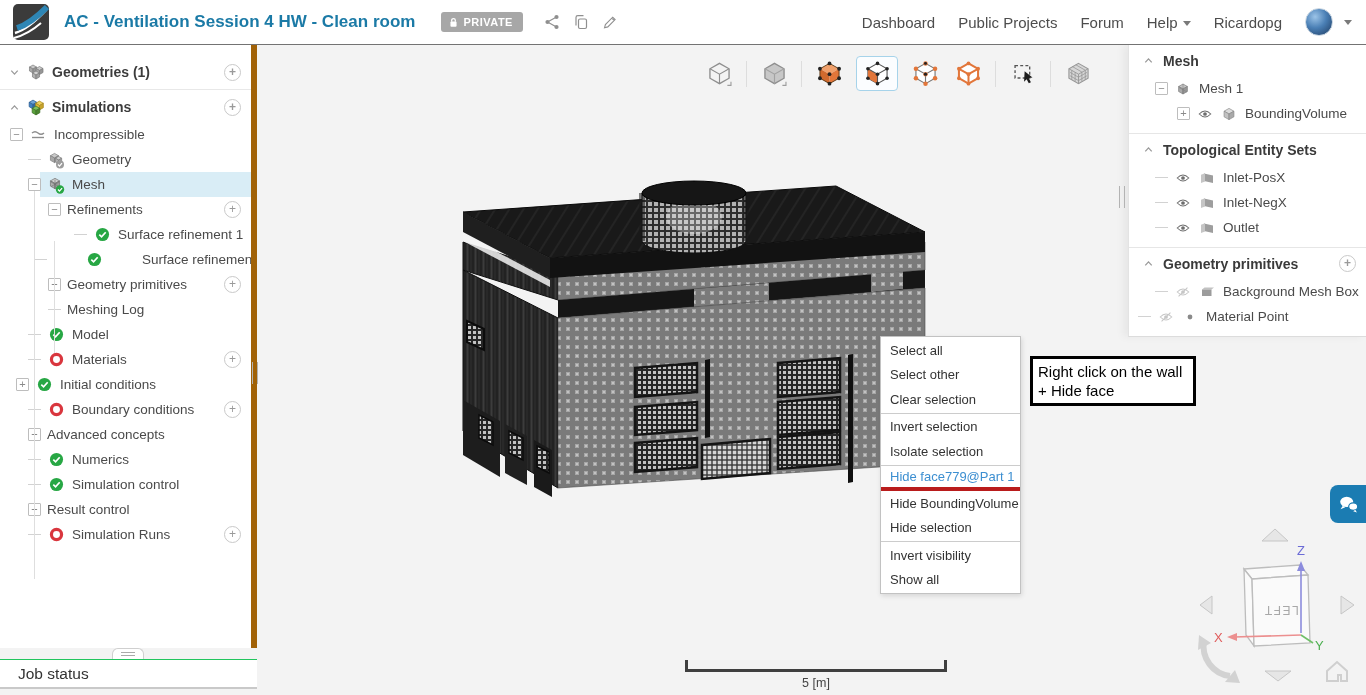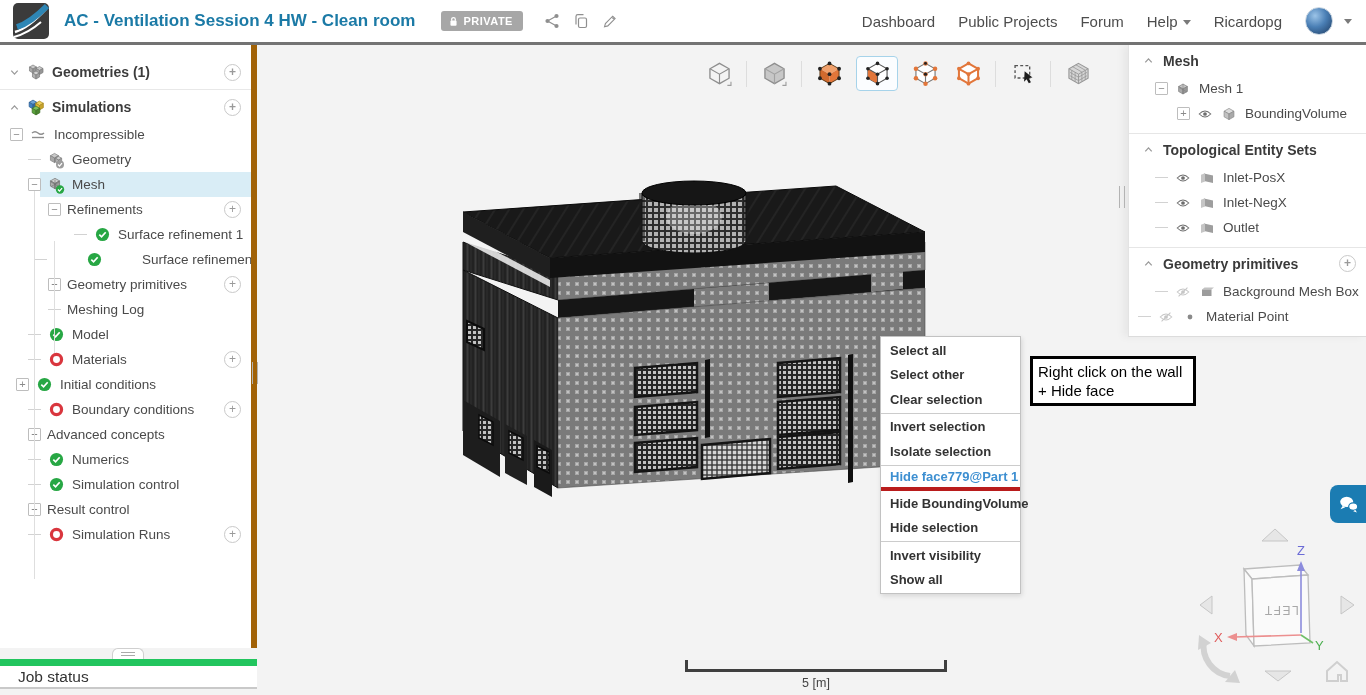--- a/index.html
+++ b/index.html
@@ -2,21 +2,21 @@
 <html><head>
 <meta charset="utf-8">
 <style>
   * { margin:0; padding:0; box-sizing:border-box; }
   html,body { width:1366px; height:695px; overflow:hidden; background:#f3f3f3;
     font-family:"Liberation Sans","DejaVu Sans",sans-serif; -webkit-font-smoothing:antialiased; }
   body { position:relative; }
 
   
   .topbar { position:absolute; left:0; top:0; width:1366px; height:45px; background:#fff;
-    border-bottom:3px solid #737373; display:flex; align-items:center; z-index:40; }
+    border-bottom:1px solid #737373; display:flex; align-items:center; z-index:40; }
   .logo { width:36px; height:36px; margin-left:13px; flex:none; }
   .proj-title { margin-left:15px; font-size:17px; font-weight:700; color:#1b7aa6; white-space:nowrap; }
   .badge { margin-left:26px; background:#a7a7a7; color:#fff; font-size:11px; font-weight:700;
     letter-spacing:.5px; border-radius:3px; padding:4px 10px 4px 8px; display:inline-flex; align-items:center; gap:5px; }
   .tb-actions { display:flex; gap:13px; margin-left:21px; align-items:center; }
   .tb-actions span { display:inline-flex; cursor:pointer; }
   .topnav { margin-left:auto; display:flex; align-items:center; gap:23px; padding-right:14px;
     font-size:15px; color:#4d4d4d; }
   .topnav .nav-item { cursor:pointer; white-space:nowrap; }
   .caret { display:inline-block; width:0; height:0; border-left:4px solid transparent;
@@ -46,21 +46,21 @@
   .vguide { position:absolute; width:1px; background:#dedede; }
   .panel-handle { position:absolute; width:6px; height:22px; border-left:1px solid #b3b3b3;
     border-right:1px solid #b3b3b3; z-index:45; cursor:col-resize; }
 
   
   .jobtab { position:absolute; left:112px; top:648px; width:32px; height:11px; background:#fff;
     border:1px solid #cfcfcf; border-bottom:none; border-radius:6px 6px 0 0; z-index:21;
     display:flex; flex-direction:column; align-items:center; justify-content:center; gap:2px; cursor:pointer; }
   .jobtab i { display:block; width:14px; height:1px; background:#aaa; }
   .jobstatus { position:absolute; left:0; top:659px; width:257px; height:30px; background:#fff;
-    border-top:7px solid #22c55e; border-bottom:2px solid #c9c9c9; z-index:20;
+    border-top:1px solid #22c55e; border-bottom:2px solid #c9c9c9; z-index:20;
     display:flex; align-items:center; padding-left:18px; font-size:15.5px; color:#333; }
 
   
   .viewport { position:absolute; left:257px; top:45px; width:1109px; height:650px; background:#f3f3f3; }
   .scene { position:absolute; left:0; top:0; }
 
   .vtoolbar { position:absolute; left:446px; top:11px; display:flex; align-items:center; gap:11px; z-index:5; }
   .vicon { width:32px; height:32px; display:flex; align-items:center; justify-content:center;
     cursor:pointer; border-radius:4px; }
   .vicon.active { border:1px solid #a6d3ea; background:#fbfdff; width:42px; height:35px; }
@@ -70,21 +70,21 @@
     border-bottom:3px solid #3f3f3f; }
   .scalebar::before, .scalebar::after { content:""; position:absolute; bottom:0; width:3px; height:9px; background:#3f3f3f; }
   .scalebar::before { left:0; } .scalebar::after { right:0; }
   .scalelabel { position:absolute; left:428px; top:631px; width:262px; text-align:center;
     font-size:12.5px; color:#444; }
 
   .ctxmenu { position:absolute; left:623px; top:291px; width:141px; background:#fff;
     border:1px solid #c2c2c2; box-shadow:1px 2px 5px rgba(0,0,0,.12); z-index:10; font-size:13px; color:#333; }
   .ctxgroup { padding:1px 0; }
   .ctxgroup + .ctxgroup { border-top:1px solid #ccc; }
-  .ctxitem { height:24.5px; display:flex; align-items:center; padding-left:9px; cursor:pointer; white-space:nowrap;font-weight:bold; }
+  .ctxitem { height:24.5px; display:flex; align-items:center; padding-left:9px; cursor:pointer; white-space:nowrap; }
   .ctxitem.hl { color:#3d8fd1; border-bottom:4px solid #b91c1c; }
 
   .annotation { position:absolute; left:773px; top:311px; width:166px; background:#fff;
     border:3px solid #000; padding:3px 5px; font-size:15px; line-height:19px; color:#000; z-index:9; }
 
   .chatbtn { position:absolute; right:0; top:440px; width:36px; height:38px; background:#1b7cb2;
     border:none; border-radius:8px 0 0 8px; cursor:pointer; z-index:30; display:flex;
     align-items:center; justify-content:center; }
 
   .navcube { position:absolute; left:933px; top:480px; z-index:6; }

